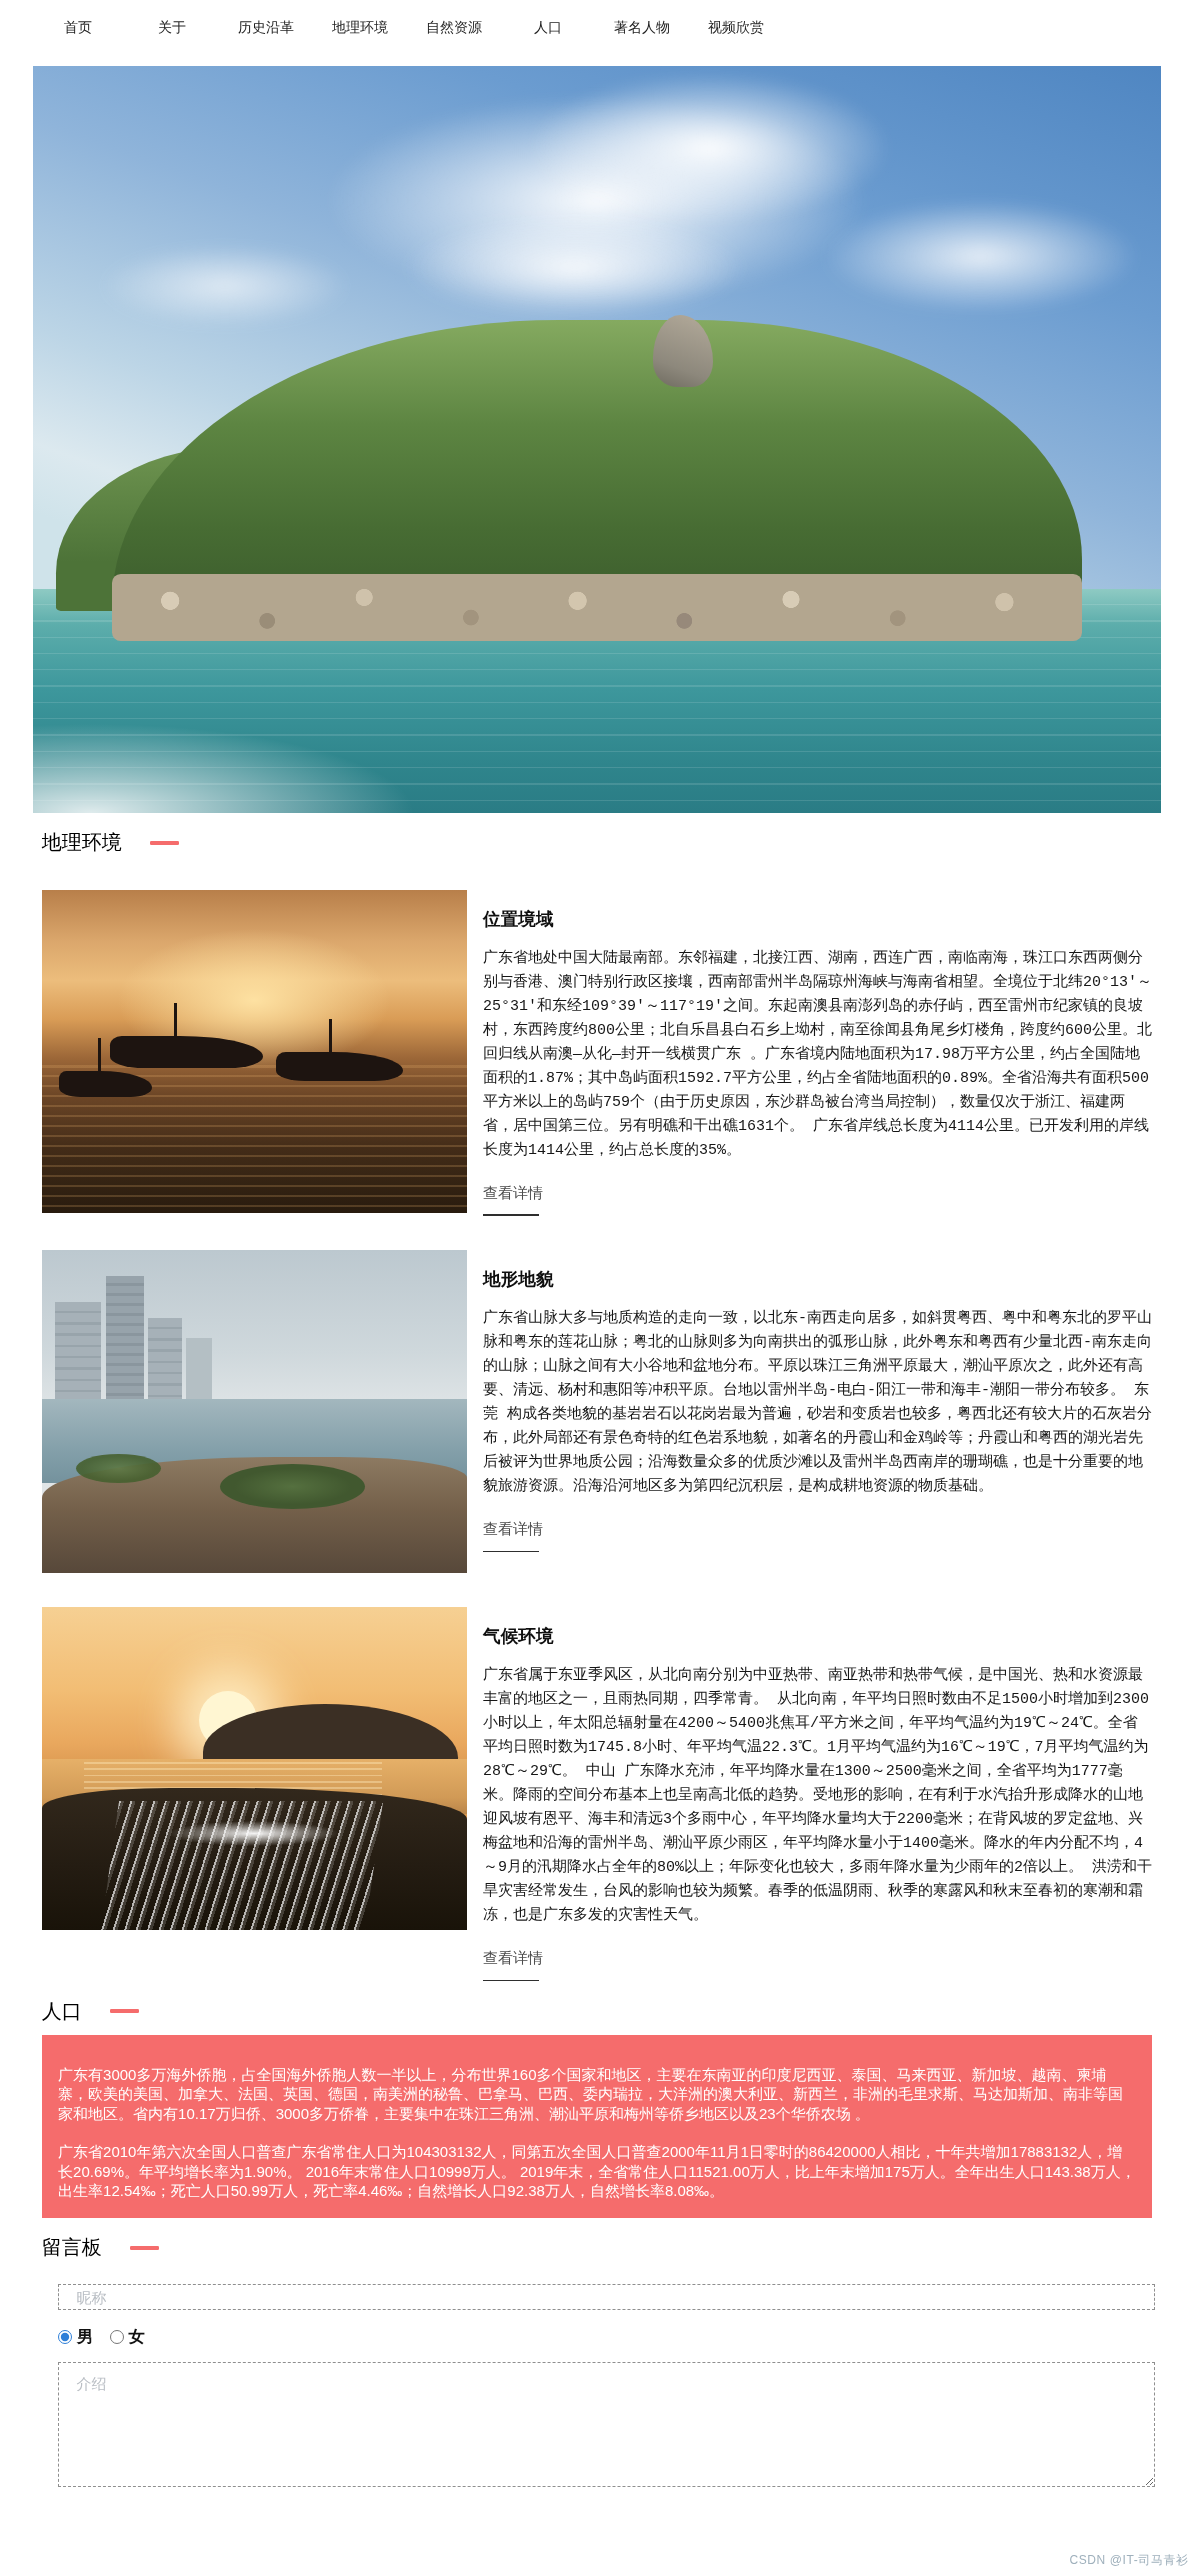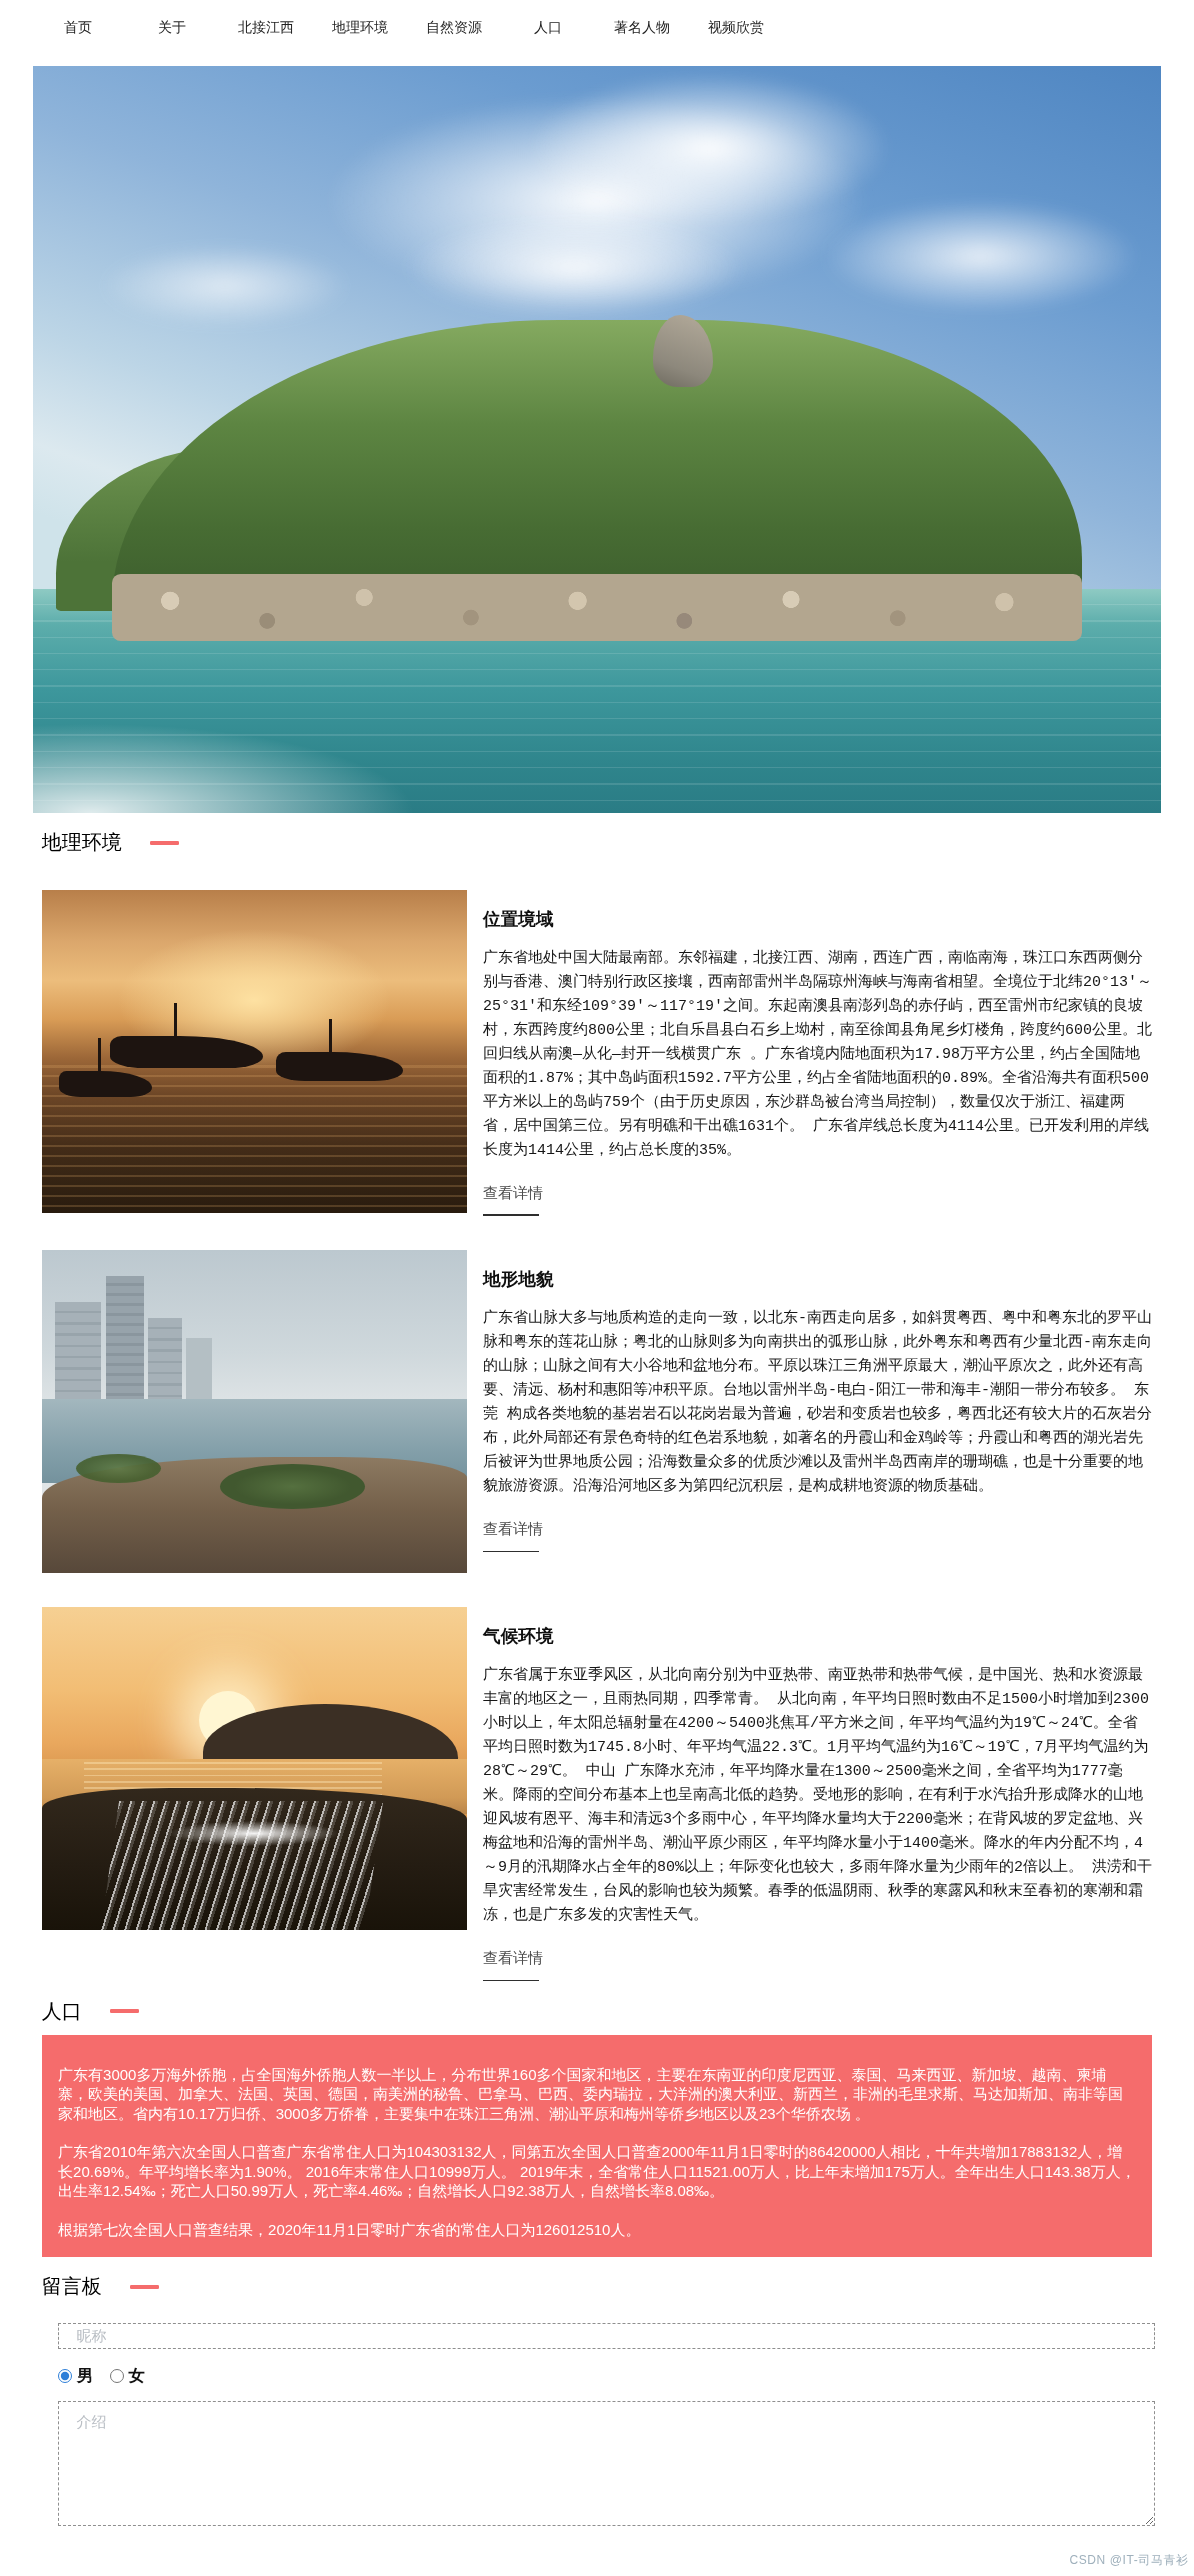--- a/index.html
+++ b/index.html
@@ -128,21 +128,21 @@
   
   .watermark { position:absolute; right:6.3px; bottom:7px; font-size:12px; color:#9fb0bc;
     text-shadow:0.6px 0.6px 0 rgba(255,255,255,.9); letter-spacing:0.6px; }
 </style>
 </head>
 <body>
 
 <header class="nav">
   <a href="#">首页</a>
   <a href="#">关于</a>
-  <a href="#">北接江西</a>
+  <a href="#">历史沿革</a>
   <a href="#">地理环境</a>
   <a href="#">自然资源</a>
   <a href="#">人口</a>
   <a href="#">著名人物</a>
   <a href="#">视频欣赏</a>
 </header>
 
 <div class="container">
 
   <div class="hero">
@@ -222,21 +222,20 @@
   </section>
 
   <section>
     <h2 class="sec-title">
       <span>人口</span>
       <span class="dash"></span>
     </h2>
     <div class="pop-box">
       <p>广东有3000多万海外侨胞，占全国海外侨胞人数一半以上，分布世界160多个国家和地区，主要在东南亚的印度尼西亚、泰国、马来西亚、新加坡、越南、柬埔寨，欧美的美国、加拿大、法国、英国、德国，南美洲的秘鲁、巴拿马、巴西、委内瑞拉，大洋洲的澳大利亚、新西兰，非洲的毛里求斯、马达加斯加、南非等国家和地区。省内有10.17万归侨、3000多万侨眷，主要集中在珠江三角洲、潮汕平原和梅州等侨乡地区以及23个华侨农场 。</p>
       <p>广东省2010年第六次全国人口普查广东省常住人口为104303132人，同第五次全国人口普查2000年11月1日零时的86420000人相比，十年共增加17883132人，增长20.69%。年平均增长率为1.90%。 2016年末常住人口10999万人。 2019年末，全省常住人口11521.00万人，比上年末增加175万人。全年出生人口143.38万人，出生率12.54‰；死亡人口50.99万人，死亡率4.46‰；自然增长人口92.38万人，自然增长率8.08‰。</p>
-      <p>根据第七次全国人口普查结果，2020年11月1日零时广东省的常住人口为126012510人。</p>
     </div>
   </section>
 
   <section>
     <h2 class="sec-title">
       <span>留言板</span>
       <span class="dash"></span>
     </h2>
     <form class="msg-form">
       <input class="field" type="text" placeholder="昵称" style="">

